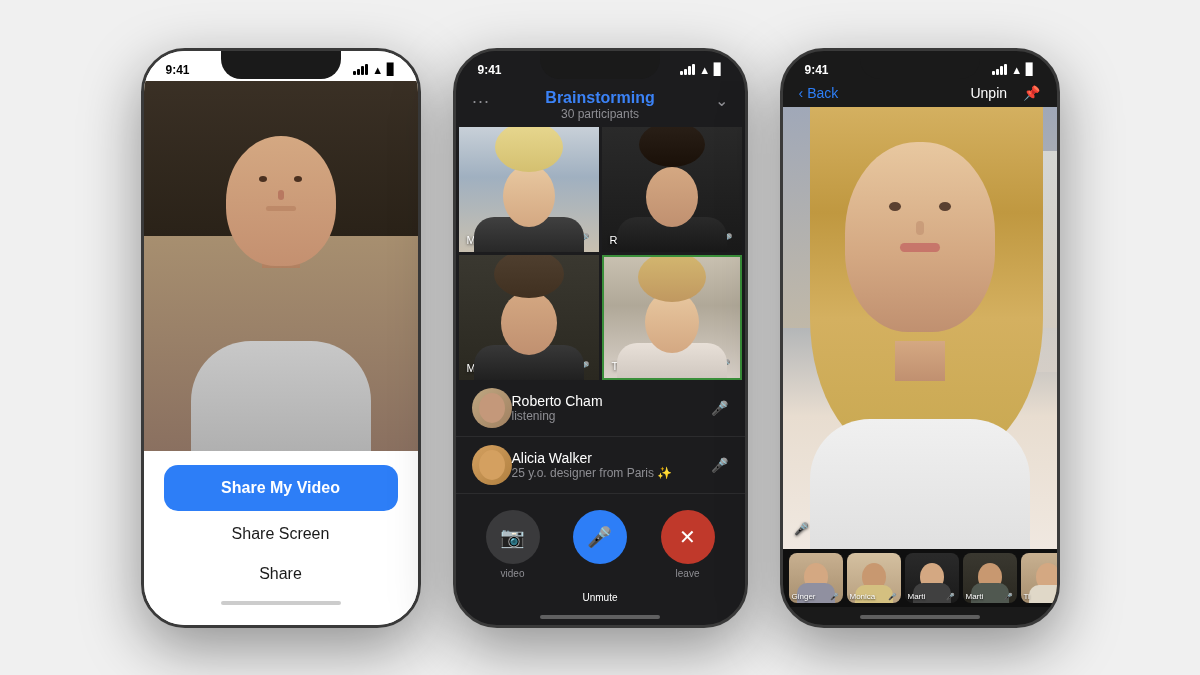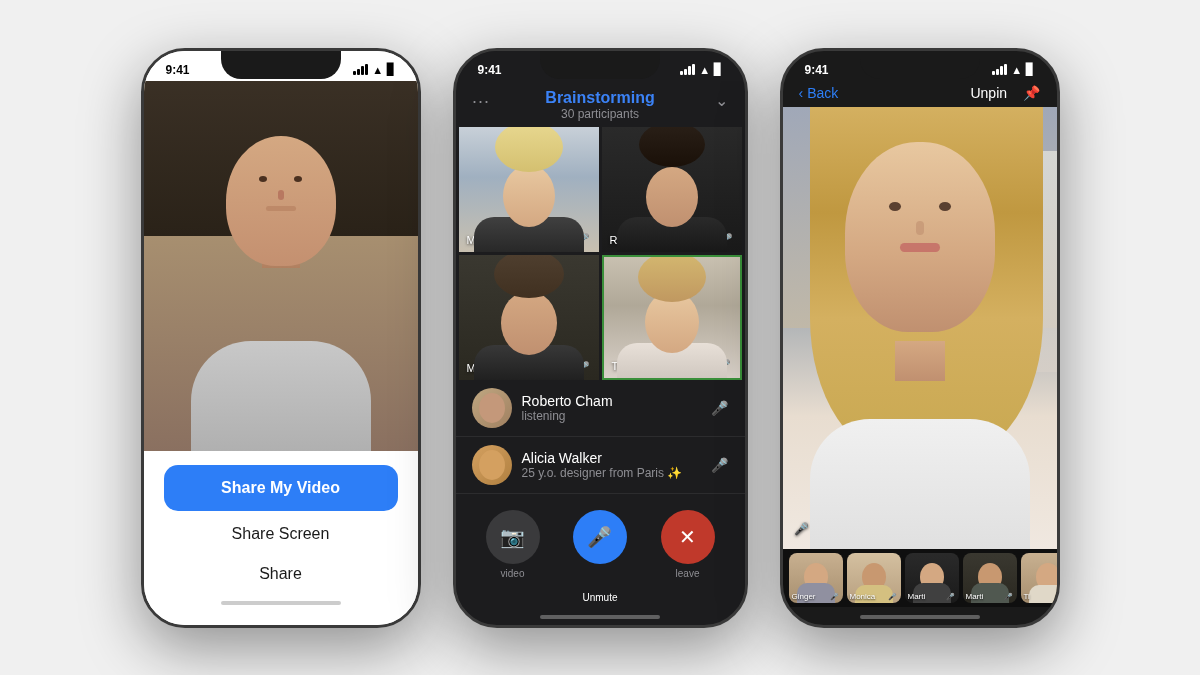--- a/index.html
+++ b/index.html
@@ -223,21 +223,20 @@
     .participants-list {
       flex: 1;
       overflow: hidden;
     }
 
     .participant-item {
       display: flex;
       align-items: center;
       padding: 8px 16px;
       border-bottom: 0.5px solid #2c2c2e;
-      gap: 10px;
     }
 
     .participant-avatar {
       width: 40px;
       height: 40px;
       border-radius: 50%;
       flex-shrink: 0;
       display: flex;
       align-items: center;
       justify-content: center;

